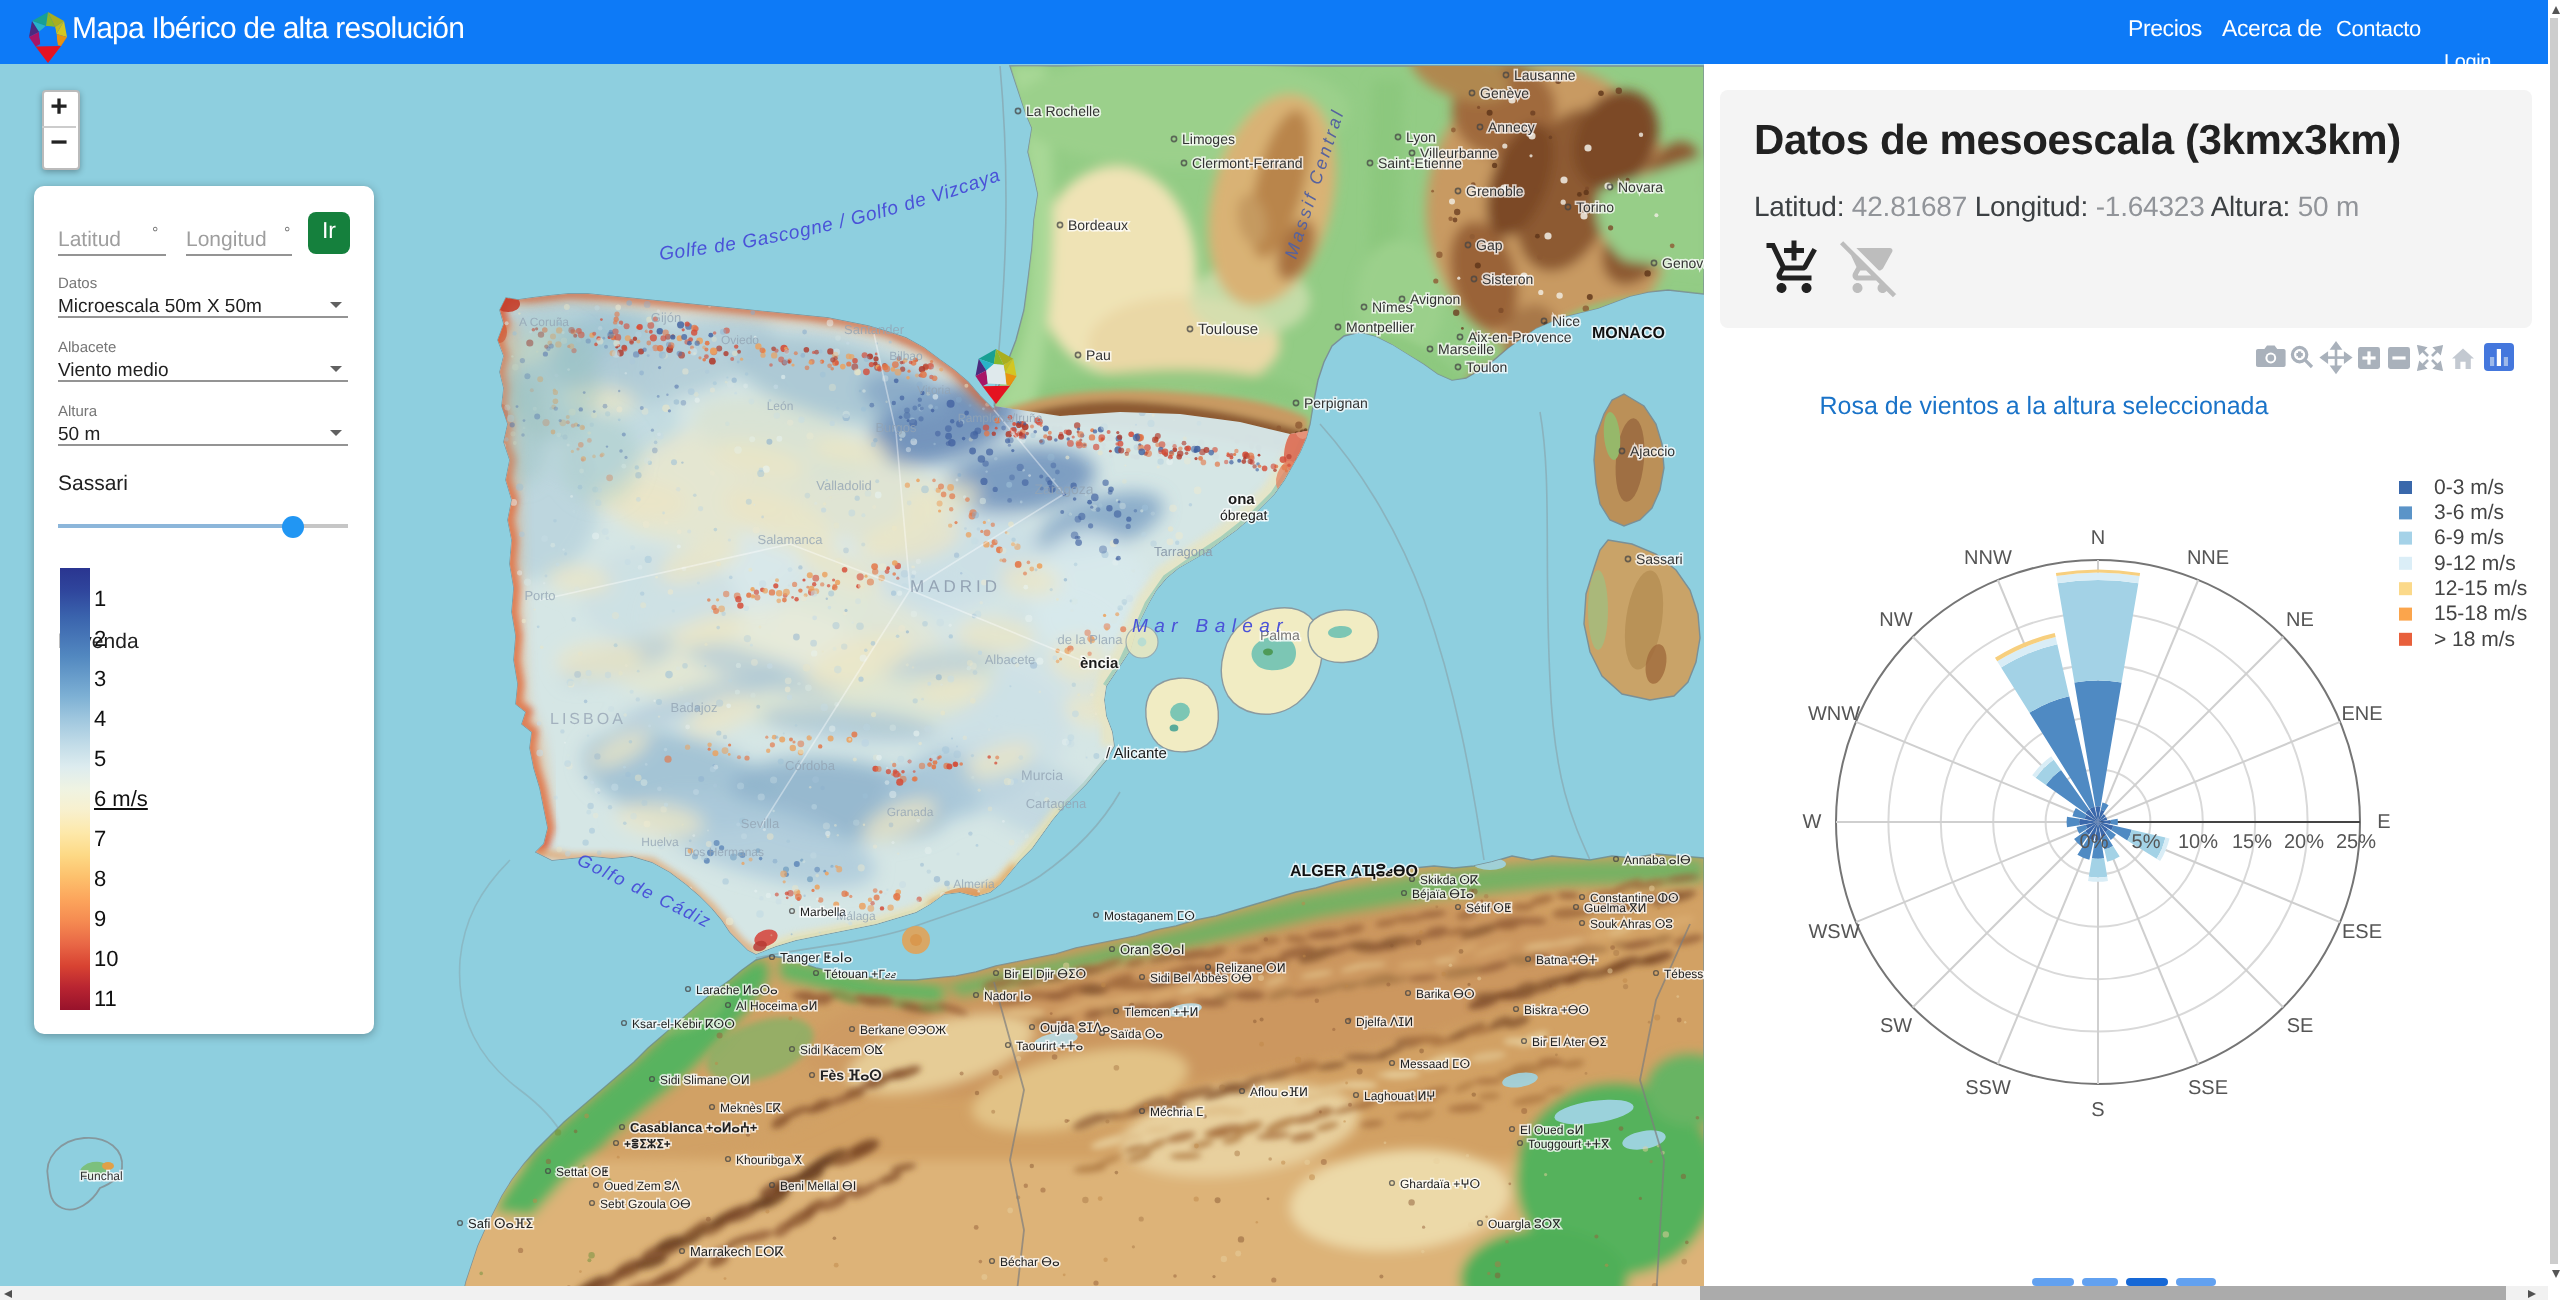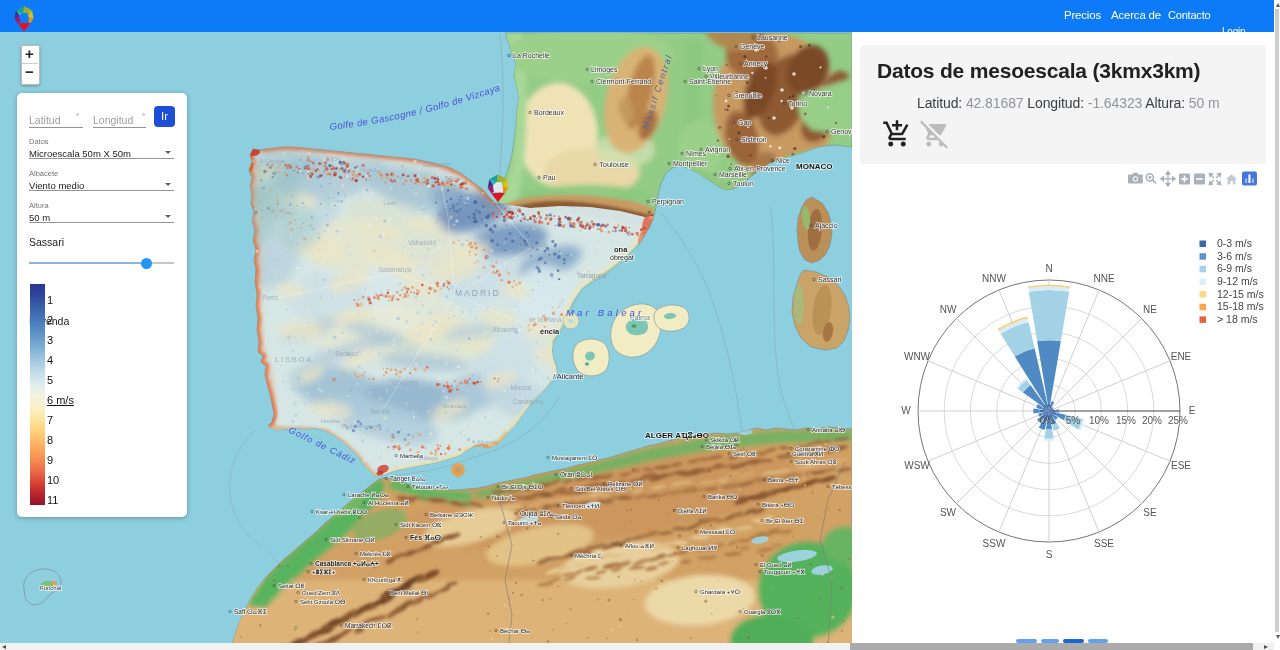--- a/index.html
+++ b/index.html
@@ -2576,20 +2576,21 @@
 <path d="M-9.5,-13 L-4.5,-15.5 L-3.8,-9.5 L-6.2,-8.2 Z" fill="#a81566"></path>
 <path d="M9.5,-13 L4.2,-14.5 L4.8,-9 L6.5,-8.5 Z" fill="#e8930f"></path>
 <path d="M-9.5,-13 L-6.2,-8.2 L0,0 Z" fill="#b92545"></path>
 <path d="M9.5,-13 L6.5,-8.5 L0,0 Z" fill="#e8760e"></path>
 <path d="M0,0 L-6.2,-8.2 L6.5,-8.5 Z" fill="#e41221"></path>
 <path d="M-3.8,-9.5 L-4.5,-15.5 L-1,-18.5 L3.5,-18 L4.2,-14.5 L4.8,-9 Z" fill="#dfe9ec"></path>
 </g>
 </svg>
 
 <div class="abs" style="left:0;top:0;width:1274px;height:32px;background:#0d7af7;"></div>
+<div class="abs" style="left:36px;top:6px;color:#fff;font-size:15px;font-weight:500;letter-spacing:-0.4px;">Mapa Ibérico de alta resolución</div>
 <div class="abs" style="top:8.5px;left:1064px;color:#fff;font-size:11.5px;letter-spacing:-0.2px;">Precios</div>
 <div class="abs" style="top:8.5px;left:1111px;color:#fff;font-size:11.5px;letter-spacing:-0.2px;">Acerca de</div>
 <div class="abs" style="top:8.5px;left:1168px;color:#fff;font-size:11px;letter-spacing:-0.2px;">Contacto</div>
 <div class="abs" style="top:26px;left:1222px;color:#fff;font-size:10px;letter-spacing:-0.2px;">Login</div>
 
 <svg class="abs" style="left:6px;top:2px" width="28" height="30" viewBox="0 0 28 30">
 <g transform="translate(18,29.5) scale(1.0)">
 <path d="M0,-25.5 L-8,-21 L-1,-18.5 Z" fill="#18a093"></path>
 <path d="M-8,-21 L-4.5,-15.5 L-1,-18.5 Z" fill="#29b3c8"></path>
 <path d="M0,-25.5 L-1,-18.5 L3.5,-18 Z" fill="#8ab82a"></path>
@@ -2602,25 +2603,26 @@
 <path d="M-9.5,-13 L-6.2,-8.2 L0,0 Z" fill="#b92545"></path>
 <path d="M9.5,-13 L6.5,-8.5 L0,0 Z" fill="#e8760e"></path>
 <path d="M0,0 L-6.2,-8.2 L6.5,-8.5 Z" fill="#e41221"></path>
 <path d="M-3.8,-9.5 L-4.5,-15.5 L-1,-18.5 L3.5,-18 L4.2,-14.5 L4.8,-9 Z" fill="#0d7af7"></path>
 </g>
 </svg>
 
 <div class="abs" style="left:852px;top:32px;width:422px;height:618px;background:#fff;"></div>
 <div class="abs" style="left:860px;top:45px;width:406px;height:119px;background:#f4f4f4;border-radius:4px;"></div>
 <div class="abs" style="left:877px;top:59px;font-size:21px;font-weight:700;color:#212121;letter-spacing:-0.2px;">Datos de mesoescala (3kmx3km)</div>
-<div class="abs" style="left:877px;top:95px;font-size:14px;letter-spacing:-0.1px;color:#919499;margin-left:40px;"><span style="color:#3c4043">Latitud:</span> 42.81687 <span style="color:#3c4043">Longitud:</span> -1.64323 <span style="color:#3c4043">Altura:</span> 50 m</div>
+<div class="abs" style="left:877px;top:95px;font-size:14px;letter-spacing:-0.1px;color:#919499;"><span style="color:#3c4043">Latitud:</span> 42.81687 <span style="color:#3c4043">Longitud:</span> -1.64323 <span style="color:#3c4043">Altura:</span> 50 m</div>
 <div class="abs" style="left:1016px;top:639px;width:21px;height:3.5px;border-radius:2px;background:#62a1f0;"></div>
 <div class="abs" style="left:1041px;top:639px;width:18px;height:3.5px;border-radius:2px;background:#62a1f0;"></div>
 <div class="abs" style="left:1063px;top:639px;width:21px;height:3.5px;border-radius:2px;background:#1668d6;"></div>
 <div class="abs" style="left:1088px;top:639px;width:20px;height:3.5px;border-radius:2px;background:#62a1f0;"></div>
+<div class="abs" style="left:852px;top:196px;width:340px;text-align:center;font-size:12.5px;color:#1a73c8;">Rosa de vientos a la altura seleccionada</div>
 
 <svg class="abs" style="left:0;top:0" width="1280" height="650" viewBox="0 0 1280 650">
 <g>
 <circle cx="1049.0" cy="411.0" r="26.2" fill="none" stroke="#d9d9d9" stroke-width="1"></circle>
 <circle cx="1049.0" cy="411.0" r="52.4" fill="none" stroke="#d9d9d9" stroke-width="1"></circle>
 <circle cx="1049.0" cy="411.0" r="78.6" fill="none" stroke="#d9d9d9" stroke-width="1"></circle>
 <circle cx="1049.0" cy="411.0" r="104.8" fill="none" stroke="#d9d9d9" stroke-width="1"></circle>
 <circle cx="1049.0" cy="411.0" r="131.0" fill="none" stroke="#757575" stroke-width="1"></circle>
 <line x1="1049.0" y1="411.0" x2="1049.0" y2="280.0" stroke="#cfcfcf" stroke-width="1"></line>
 <line x1="1049.0" y1="411.0" x2="1099.1" y2="290.0" stroke="#cfcfcf" stroke-width="1"></line>
@@ -2782,21 +2784,21 @@
 <div class="abs" style="left:21px;top:45px;width:17px;height:18px;font-size:15px;font-weight:700;color:#222;text-align:center;line-height:18px;">+</div>
 <div class="abs" style="left:21px;top:63px;width:17px;height:18px;font-size:15px;font-weight:700;color:#222;text-align:center;line-height:18px;">−</div>
 
 <div class="abs" style="left:17px;top:93px;width:170px;height:424px;background:#fff;border-radius:5px;box-shadow:0 1px 5px rgba(0,0,0,0.3);"></div>
 <div class="abs" style="left:29px;top:114px;width:54px;font-size:10.5px;color:#9e9e9e;">Latitud</div>
 <div class="abs" style="left:76px;top:112px;font-size:8px;color:#757575;">°</div>
 <div class="abs" style="left:29px;top:127px;width:54px;border-bottom:1px solid #949494;"></div>
 <div class="abs" style="left:93px;top:114px;width:52px;font-size:10.5px;color:#9e9e9e;">Longitud</div>
 <div class="abs" style="left:142px;top:112px;font-size:8px;color:#757575;">°</div>
 <div class="abs" style="left:93px;top:127px;width:53px;border-bottom:1px solid #949494;"></div>
-<div class="abs" style="left:154px;top:106px;width:21px;height:21px;background:#1d4ed8;border-radius:4px;color:#fff;font-size:11.5px;text-align:center;line-height:21px;">Ir</div>
+<div class="abs" style="left:154px;top:106px;width:21px;height:21px;background:#15803d;border-radius:4px;color:#fff;font-size:11.5px;text-align:center;line-height:21px;">Ir</div>
 
 <div class="abs" style="left:29px;top:137px;font-size:7.5px;color:#757575;">Datos</div>
 <div class="abs" style="left:29px;top:148px;font-size:9.5px;color:#212121;">Microescala 50m X 50m</div>
 <div class="abs" style="left:165px;top:150.5px;width:0;height:0;border-left:3.2px solid transparent;border-right:3.2px solid transparent;border-top:3.8px solid #616161;"></div>
 <div class="abs" style="left:29px;top:158px;width:145px;border-bottom:1px solid #949494;"></div>
 
 <div class="abs" style="left:29px;top:169px;font-size:7.5px;color:#757575;">Albacete</div>
 <div class="abs" style="left:29px;top:180px;font-size:9.5px;color:#212121;">Viento medio</div>
 <div class="abs" style="left:165px;top:182.5px;width:0;height:0;border-left:3.2px solid transparent;border-right:3.2px solid transparent;border-top:3.8px solid #616161;"></div>
 <div class="abs" style="left:29px;top:190px;width:145px;border-bottom:1px solid #949494;"></div>

